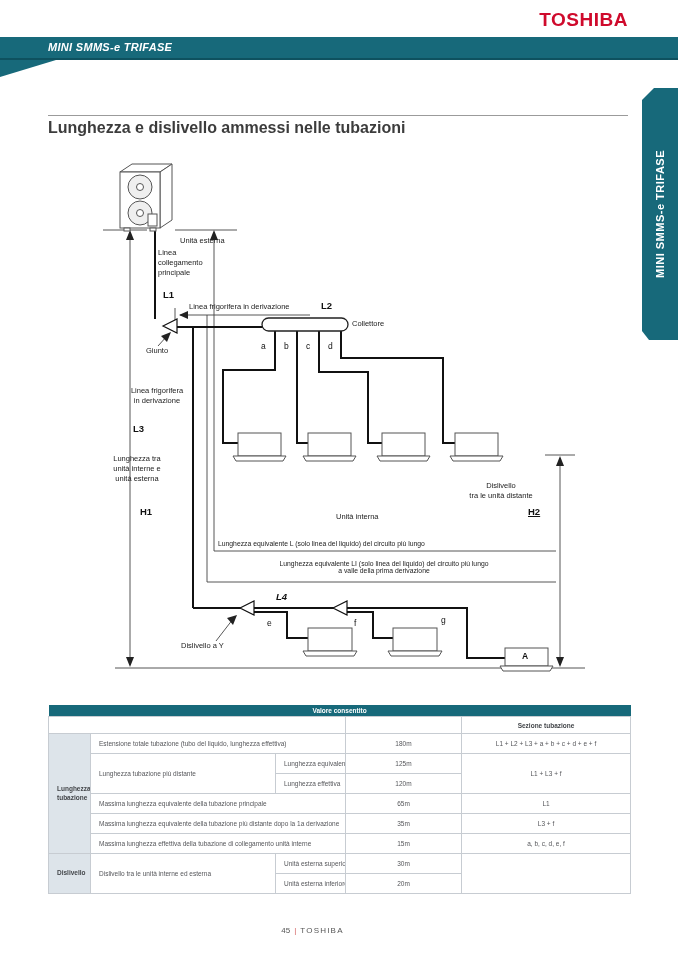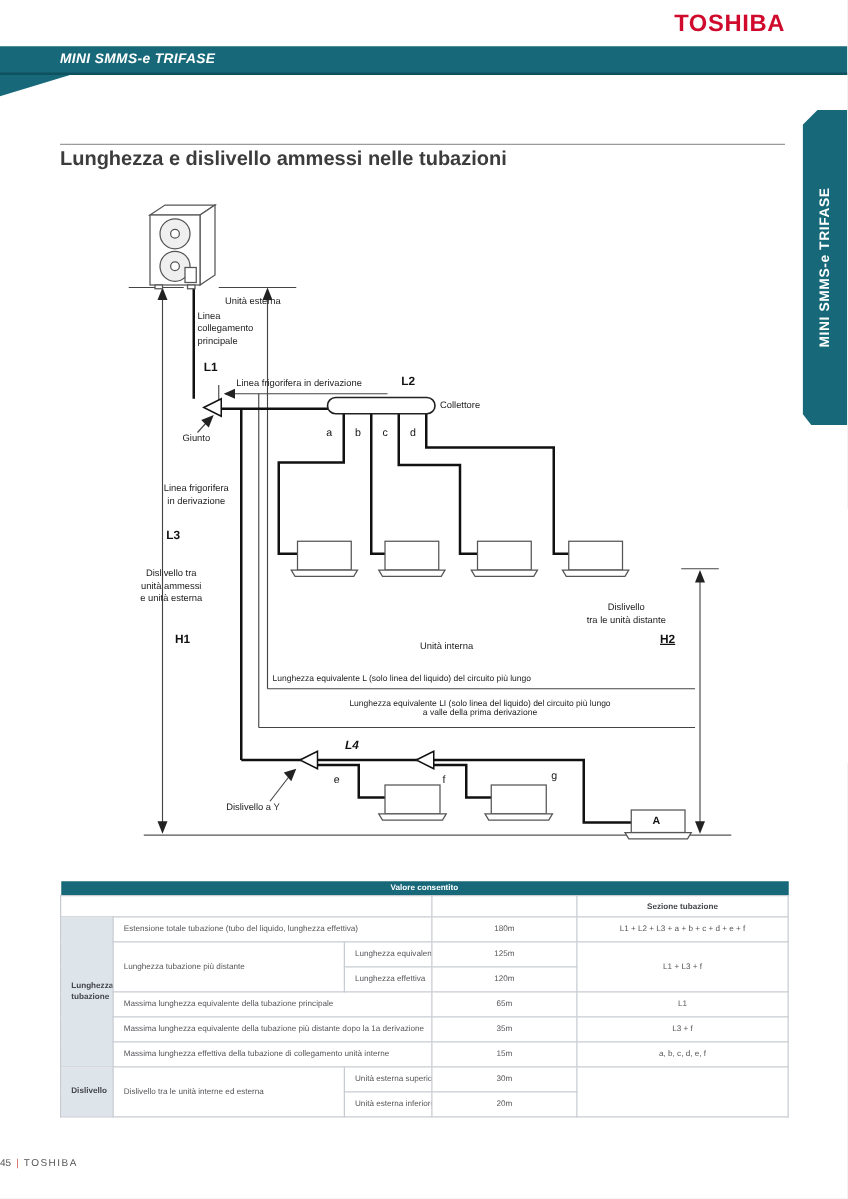--- a/index.html
+++ b/index.html
@@ -37,21 +37,21 @@
   .spec-table td{border:1px solid #c7ccd2;padding:0 0 0 8px;white-space:nowrap;overflow:hidden;
         height:19px;background:#fff;}
   .spec-table td.c{text-align:center;padding:0;}
   .spec-table tr.thead td{background:#17697a;color:#fff;font-weight:bold;text-align:center;
         height:11px;border:none;padding:0;}
   .spec-table tr.subhead td{height:16px;}
   .spec-table td.colhead{font-weight:bold;color:#43464a;text-align:center;padding:0;}
   .spec-table td.group{background:#dde4ea;font-weight:bold;color:#43464a;white-space:normal;
         line-height:1.25;}
   
-  .footer{position:absolute;top:926px;left:0;width:593px;text-align:left;font-size:8px;color:#565656;}
+  .footer{position:absolute;top:926px;left:16px;width:593px;text-align:center;font-size:8px;color:#565656;}
   .footer .sep{color:#d25f5f;padding:0 4px;}
   .footer .brand{letter-spacing:1.2px;}
 </style>
 </head>
 <body>
 
 <div class="page">
 
   <div class="logo">TOSHIBA</div>
   <div class="header-bar">
@@ -177,21 +177,21 @@
     <div class="dlabel nowrap" style="left:98px;top:236px;">Giunto</div>
 
     <div class="small-letter" style="left:213px;top:231px;">a</div>
     <div class="small-letter" style="left:236px;top:231px;">b</div>
     <div class="small-letter" style="left:258px;top:231px;">c</div>
     <div class="small-letter" style="left:280px;top:231px;">d</div>
 
     <div class="dlabel center" style="left:81px;top:276px;width:56px;">Linea frigorifera in derivazione</div>
     <div class="dcode" style="left:85px;top:313px;">L3</div>
 
-    <div class="dlabel center" style="left:64px;top:344px;width:50px;">Dislivello tra unità ammessi e unità esterna</div>
+    <div class="dlabel center" style="left:64px;top:344px;width:50px;">Lunghezza tra unità interne e unità esterna</div>
     <div class="dcode" style="left:92px;top:396px;">H1</div>
 
     <div class="dlabel nowrap" style="left:288px;top:356px;margin-top:46px;">Unità interna</div>
 
     <div class="dlabel center" style="left:403px;top:371px;width:100px;">
       <div>Dislivello</div>
       <div>tra le unità distante</div>
     </div>
     <div class="dcode" style="left:480px;top:396px;text-decoration:underline;">H2</div>
 

